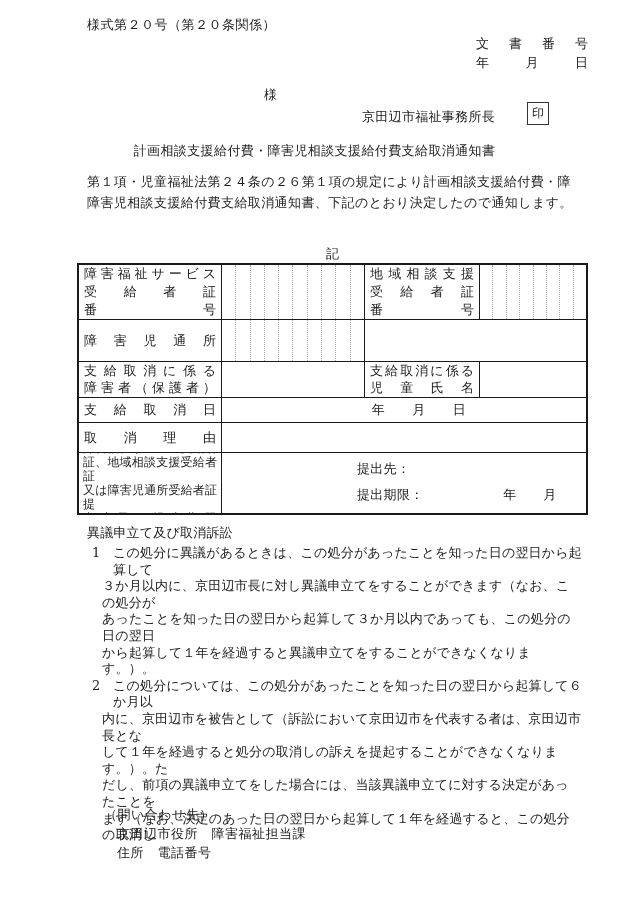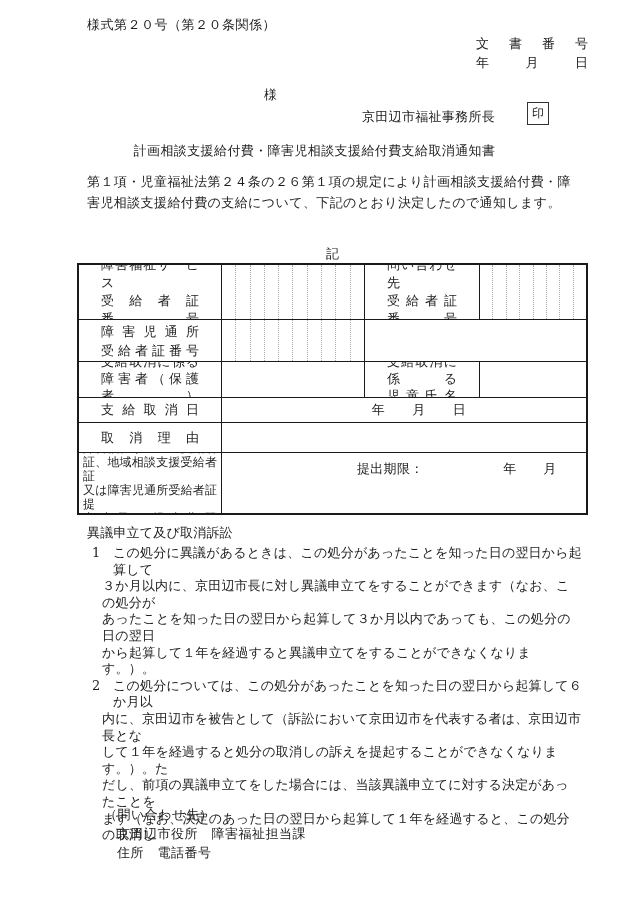--- a/index.html
+++ b/index.html
@@ -30,21 +30,21 @@
     left:77px; top:263px; border:2px solid #1a1a1a;
     display:grid;
     grid-template-columns:143px 143px 115px 106px;
     grid-template-rows:55px 42px 36px 25px 30px 60px;
   }
   .cell { box-sizing:border-box; overflow:hidden; }
   .br { border-right:1px solid #1a1a1a; }
   .bb { border-bottom:1px solid #1a1a1a; }
   .lblcell {
     display:flex; flex-direction:column; justify-content:center;
-    padding:0 22px;
+    padding:0 5px;
   }
   .lblcell > div { width:100%; }
   .lh18 { line-height:18px; }
   .lh19 { line-height:19px; }
   .lh17 { line-height:17px;font-family:Liberation Mono, monospace; }
   .smalllbl { font-size:12px; line-height:14px; padding:2px 4px; }
   .span2 { grid-column:span 2; }
   .span3 { grid-column:span 3; }
   .dgrid { display:flex; height:100%; }
   .dgrid > div { flex:1 1 0; border-left:1px dotted #a8a8a8; }
@@ -79,21 +79,21 @@
 </div>
 
 <div class="abs addressee">様</div>
 <div class="abs issuer">京田辺市福祉事務所長</div>
 <div class="abs seal-box">印</div>
 
 <div class="abs doc-title">計画相談支援給付費・障害児相談支援給付費支給取消通知書</div>
 
 <div class="abs intro">
   <div>第１項・児童福祉法第２４条の２６第１項の規定により計画相談支援給付費・障</div>
-  <div>害児相談支援給付費の支給について、下記のとおり決定したので通知します。</div>
+  <div>障害児相談支援給付費支給取消通知書、下記のとおり決定したので通知します。</div>
 </div>
 
 <div class="abs ki">記</div>
 
 <div class="abs form-table">
 
   <div class="cell br bb lblcell lh18 jt">
     <div>障害福祉サービス</div>
     <div>受給者証</div>
     <div>番号</div>
@@ -106,40 +106,39 @@
         <div></div>
         <div></div>
         <div></div>
         <div></div>
         <div></div>
         <div></div>
         <div></div>
     </div>
   </div>
   <div class="cell br bb lblcell lh18 jt">
-    <div>問い合わせ先</div>
+    <div>地域相談支援</div>
     <div>受給者証</div>
     <div>番号</div>
   </div>
   <div class="cell bb">
     <div class="dgrid">
       <div></div>
         <div></div>
         <div></div>
         <div></div>
         <div></div>
         <div></div>
         <div></div>
         <div></div>
     </div>
   </div>
 
   <div class="cell br bb lblcell lh19 jt">
     <div>障害児通所</div>
-    <div>受給者証番号</div>
   </div>
   <div class="cell br bb">
     <div class="dgrid">
       <div></div>
         <div></div>
         <div></div>
         <div></div>
         <div></div>
         <div></div>
         <div></div>
@@ -171,20 +170,21 @@
   </div>
   <div class="cell bb span3"></div>
 
   <div class="cell br lblcell smalllbl jt">
     <div>障害福祉サービス受給者</div>
     <div>証、地域相談支援受給者証</div>
     <div>又は障害児通所受給者証提</div>
     <div>出先及び提出期限</div>
   </div>
   <div class="cell span3 submitcell">
+    <div>提出先：</div>
     <div>提出期限：　　　　　　年　　月</div>
   </div>
 </div>
 
 <div class="abs appeal">
   <div class="appeal-heading">異議申立て及び取消訴訟</div>
 
   <div class="appeal-item">
     <div class="first">
       <span class="num">1</span>

